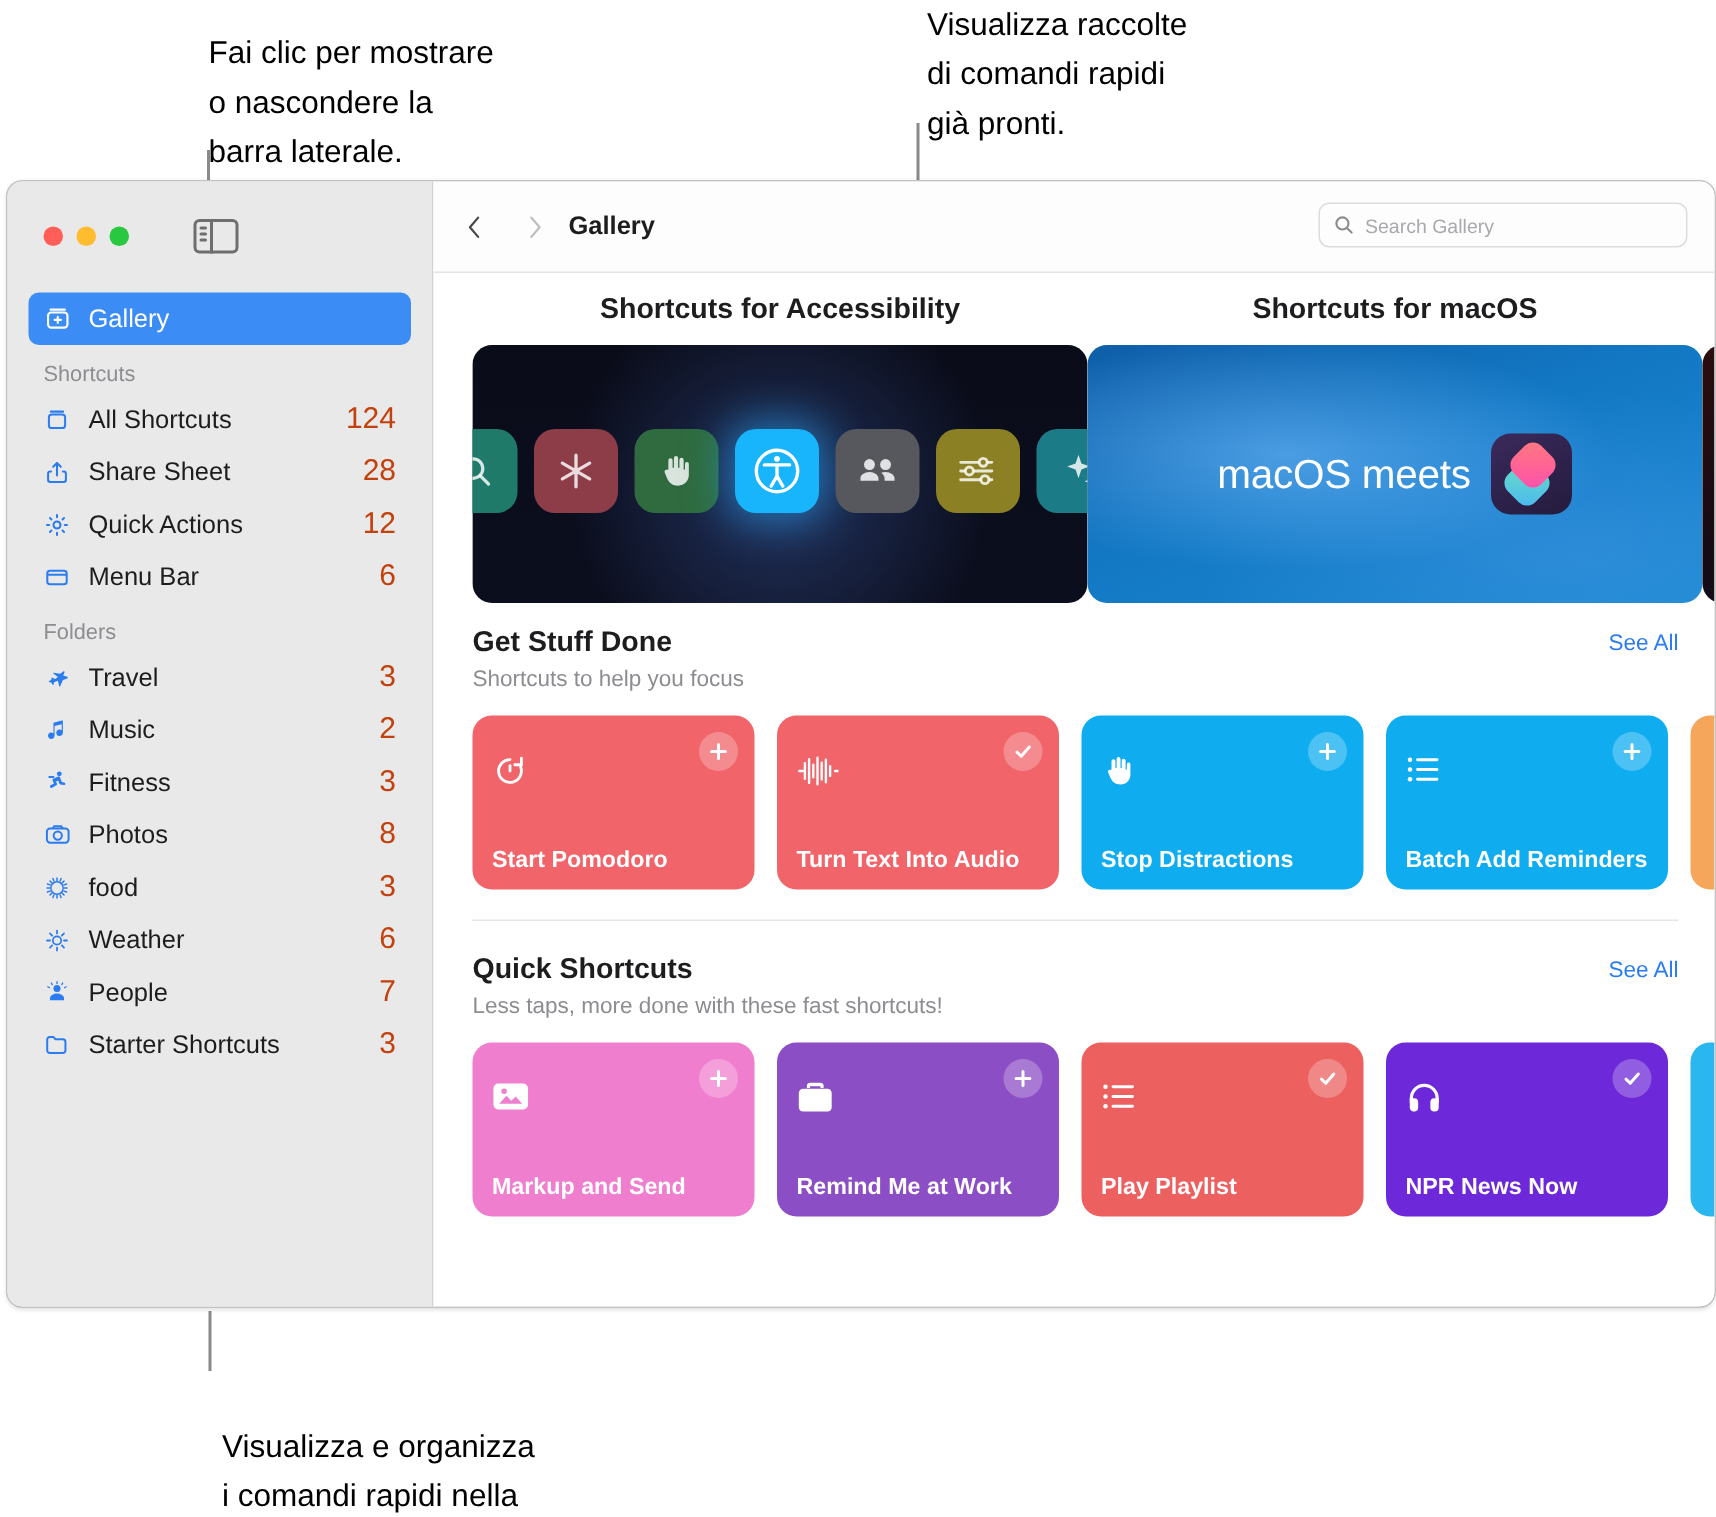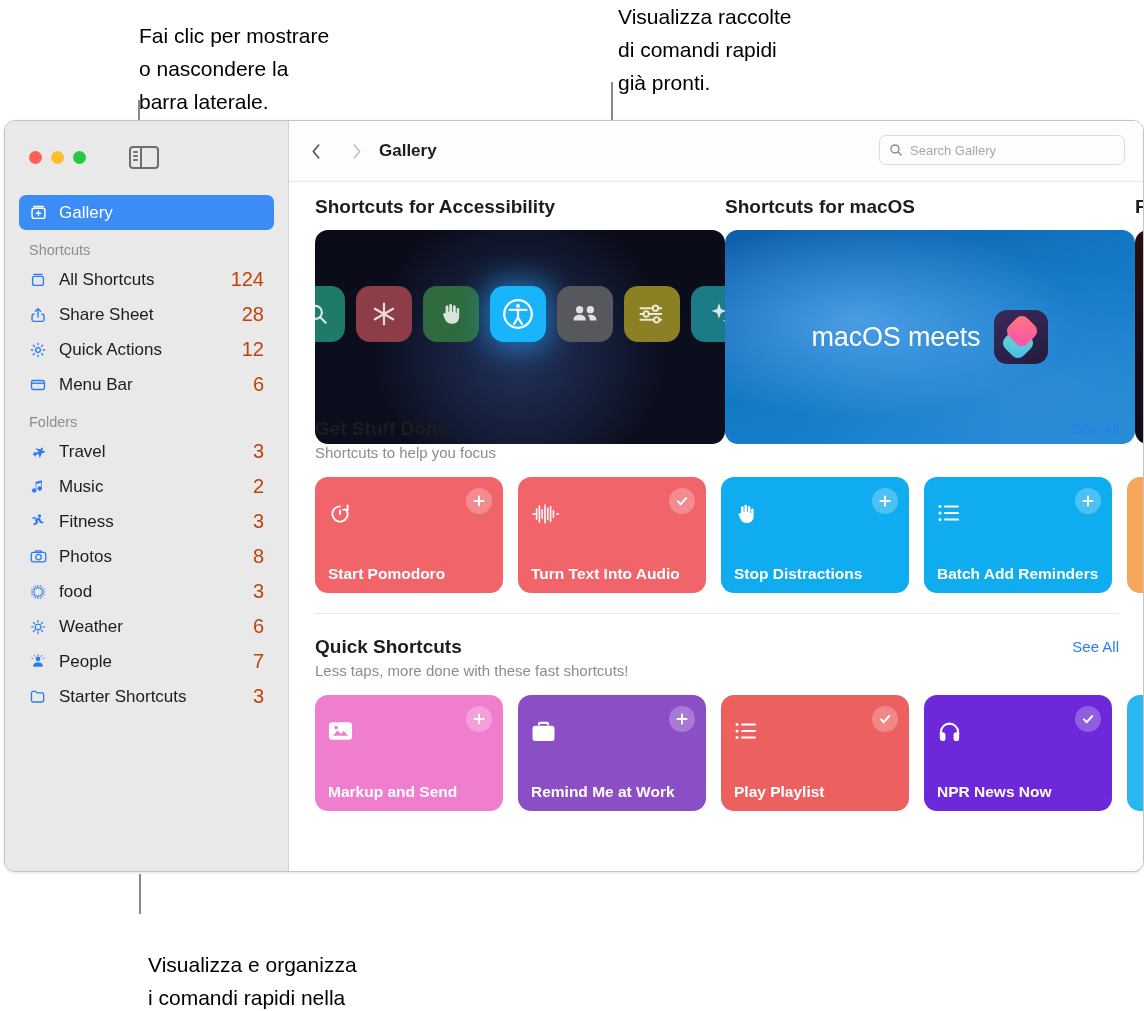--- a/index.html
+++ b/index.html
@@ -138,27 +138,28 @@
   #scroll { position: absolute; top: 61px; left: 0; right: 0; bottom: 0; }
 
   .collections {
     position: relative;
     height: 200px;
     margin-top: 14px;
   }
   .coll {
     position: absolute; top: 0;
     width: 410px;
+    text-align: center;
   }
   .coll .ctitle {
     font-size: 19px; font-weight: 700; color: #1d1d1f;
     margin-bottom: 12px;
   }
   .banner {
-    width: 410px; height: 214px;
+    width: 410px; height: 172px;
     border-radius: 13px;
     position: relative; overflow: hidden;
   }
   .banner.accessibility {
     background:
       radial-gradient(circle at 50% 55%, rgba(40,60,110,.75) 0%, rgba(10,12,26,.9) 62%),
       linear-gradient(180deg, #0a0a0f 0%, #121a33 55%, #17203d 100%);
   }
   .acc-tiles {
     position: absolute; left: -26px; top: 56px;

